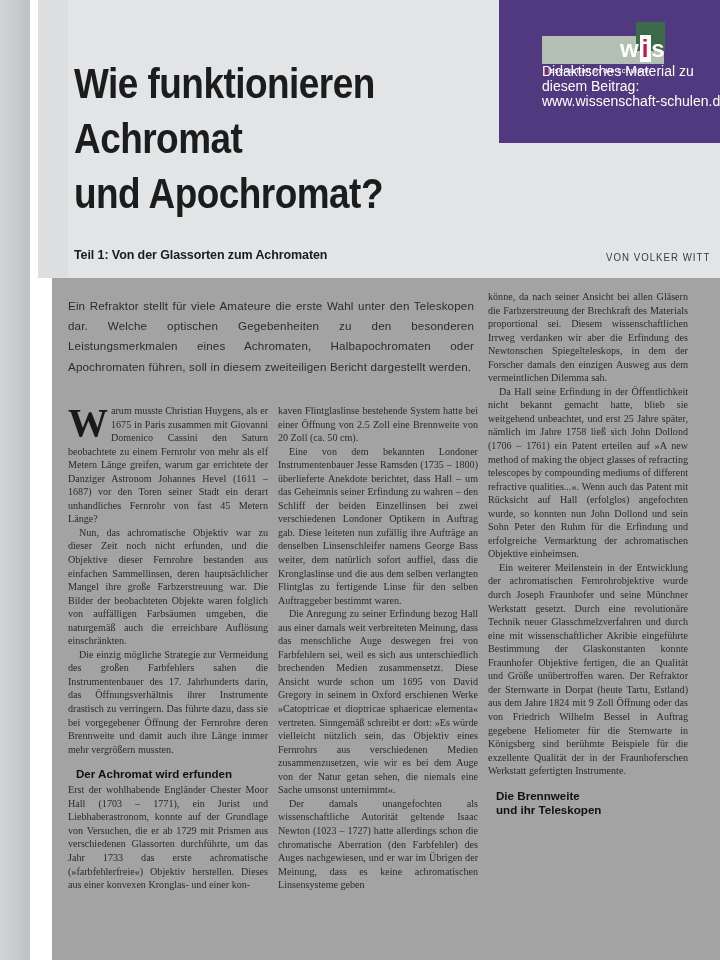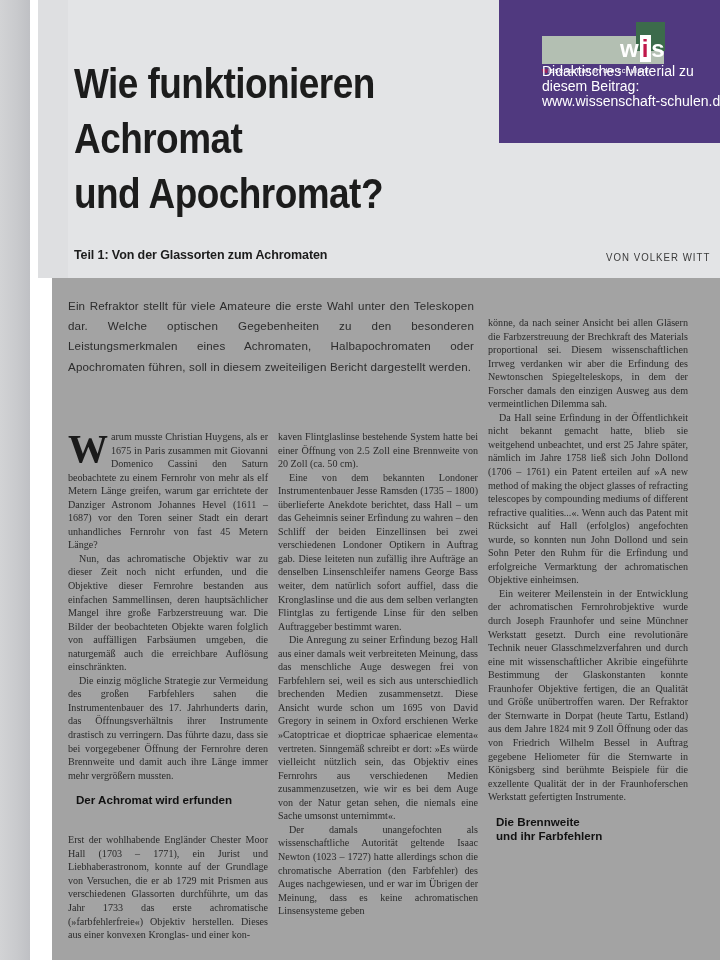--- a/index.html
+++ b/index.html
@@ -203,21 +203,21 @@
     width: 200px;
     font-family: "Liberation Serif", serif;
     font-size: 10.1px;
     line-height: 13.55px;
     color: #2a2a2a;
     text-align: justify;
     -webkit-hyphens: auto;
     hyphens: auto;
   }
   .col p { margin: 0; text-indent: 11px; }
-  .col p.first { text-indent: 0; margin-top: 26px; }
+  .col p.first { text-indent: 0; }
   .col h3 {
     margin: 11px 0 2px 8px;
     font-family: "Liberation Sans", sans-serif;
     font-weight: bold;
     font-size: 11.6px;
     line-height: 14px;
     color: #111111;
     text-align: left;
     -webkit-hyphens: none;
     hyphens: none;
@@ -302,17 +302,17 @@
       <p class="first"><span>kaven Flintglaslinse bestehende System hatte bei einer Öffnung von 2.5 Zoll eine Brennweite von 20 Zoll (ca. 50 cm).</span></p>
       <p><span>Eine von dem bekannten Londoner Instrumentenbauer Jesse Ramsden (1735 – 1800) überlieferte Anekdote berichtet, dass Hall – um das Geheimnis seiner Erfindung zu wahren – den Schliff der beiden Einzellinsen bei zwei verschiedenen Londoner Optikern in Auftrag gab. Diese leiteten nun zufällig ihre Aufträge an denselben Linsenschleifer namens George Bass weiter, dem natürlich sofort auffiel, dass die Kronglaslinse und die aus dem selben verlangten Flintglas zu fertigende Linse für den selben Auftraggeber bestimmt waren.</span></p>
       <p><span>Die Anregung zu seiner Erfindung bezog Hall aus einer damals weit verbreiteten Meinung, dass das menschliche Auge deswegen frei von Farbfehlern sei, weil es sich aus unterschiedlich brechenden Medien zusammensetzt. Diese Ansicht wurde schon um 1695 von David Gregory in seinem in Oxford erschienen Werke »Catoptricae et dioptricae sphaericae elementa« vertreten. Sinngemäß schreibt er dort: »Es würde vielleicht nützlich sein, das Objektiv eines Fernrohrs aus verschiedenen Medien zusammenzusetzen, wie wir es bei dem Auge von der Natur getan sehen, die niemals eine Sache umsonst unternimmt«.</span></p>
       <p><span>Der damals unangefochten als wissenschaftliche Autorität geltende Isaac Newton (1023 – 1727) hatte allerdings schon die chromatische Aberration (den Farbfehler) des Auges nachgewiesen, und er war im Übrigen der Meinung, dass es keine achromatischen Linsensysteme geben</span></p>
     </div>
 
     <div class="col" id="col3">
       <p class="first"><span>könne, da nach seiner Ansicht bei allen Gläsern die Farbzerstreuung der Brechkraft des Materials proportional sei. Diesem wissenschaftlichen Irrweg verdanken wir aber die Erfindung des Newtonschen Spiegelteleskops, in dem der Forscher damals den einzigen Ausweg aus dem vermeintlichen Dilemma sah.</span></p>
       <p><span>Da Hall seine Erfindung in der Öffentlichkeit nicht bekannt gemacht hatte, blieb sie weitgehend unbeachtet, und erst 25 Jahre später, nämlich im Jahre 1758 ließ sich John Dollond (1706 – 1761) ein Patent erteilen auf »A new method of making the object glasses of refracting telescopes by compounding mediums of different refractive qualities...«. Wenn auch das Patent mit Rücksicht auf Hall (erfolglos) angefochten wurde, so konnten nun John Dollond und sein Sohn Peter den Ruhm für die Erfindung und erfolgreiche Vermarktung der achromatischen Objektive einheimsen.</span></p>
       <p><span>Ein weiterer Meilenstein in der Entwicklung der achromatischen Fernrohrobjektive wurde durch Joseph Fraunhofer und seine Münchner Werkstatt gesetzt. Durch eine revolutionäre Technik neuer Glasschmelzverfahren und durch eine mit wissenschaftlicher Akribie eingeführte Bestimmung der Glaskonstanten konnte Fraunhofer Objektive fertigen, die an Qualität und Größe unübertroffen waren. Der Refraktor der Sternwarte in Dorpat (heute Tartu, Estland) aus dem Jahre 1824 mit 9 Zoll Öffnung oder das von Friedrich Wilhelm Bessel in Auftrag gegebene Heliometer für die Sternwarte in Königsberg sind berühmte Beispiele für die exzellente Qualität der in der Fraunhoferschen Werkstatt gefertigten Instrumente.</span></p>
-      <h3><span>Die Brennweite</span><br><span>und ihr Farbfehlern</span></h3>
+      <h3><span>Die Brennweite</span><br><span>und ihr Teleskopen</span></h3>
     </div>
 
   </div>
 </div>
 
 </body></html>

